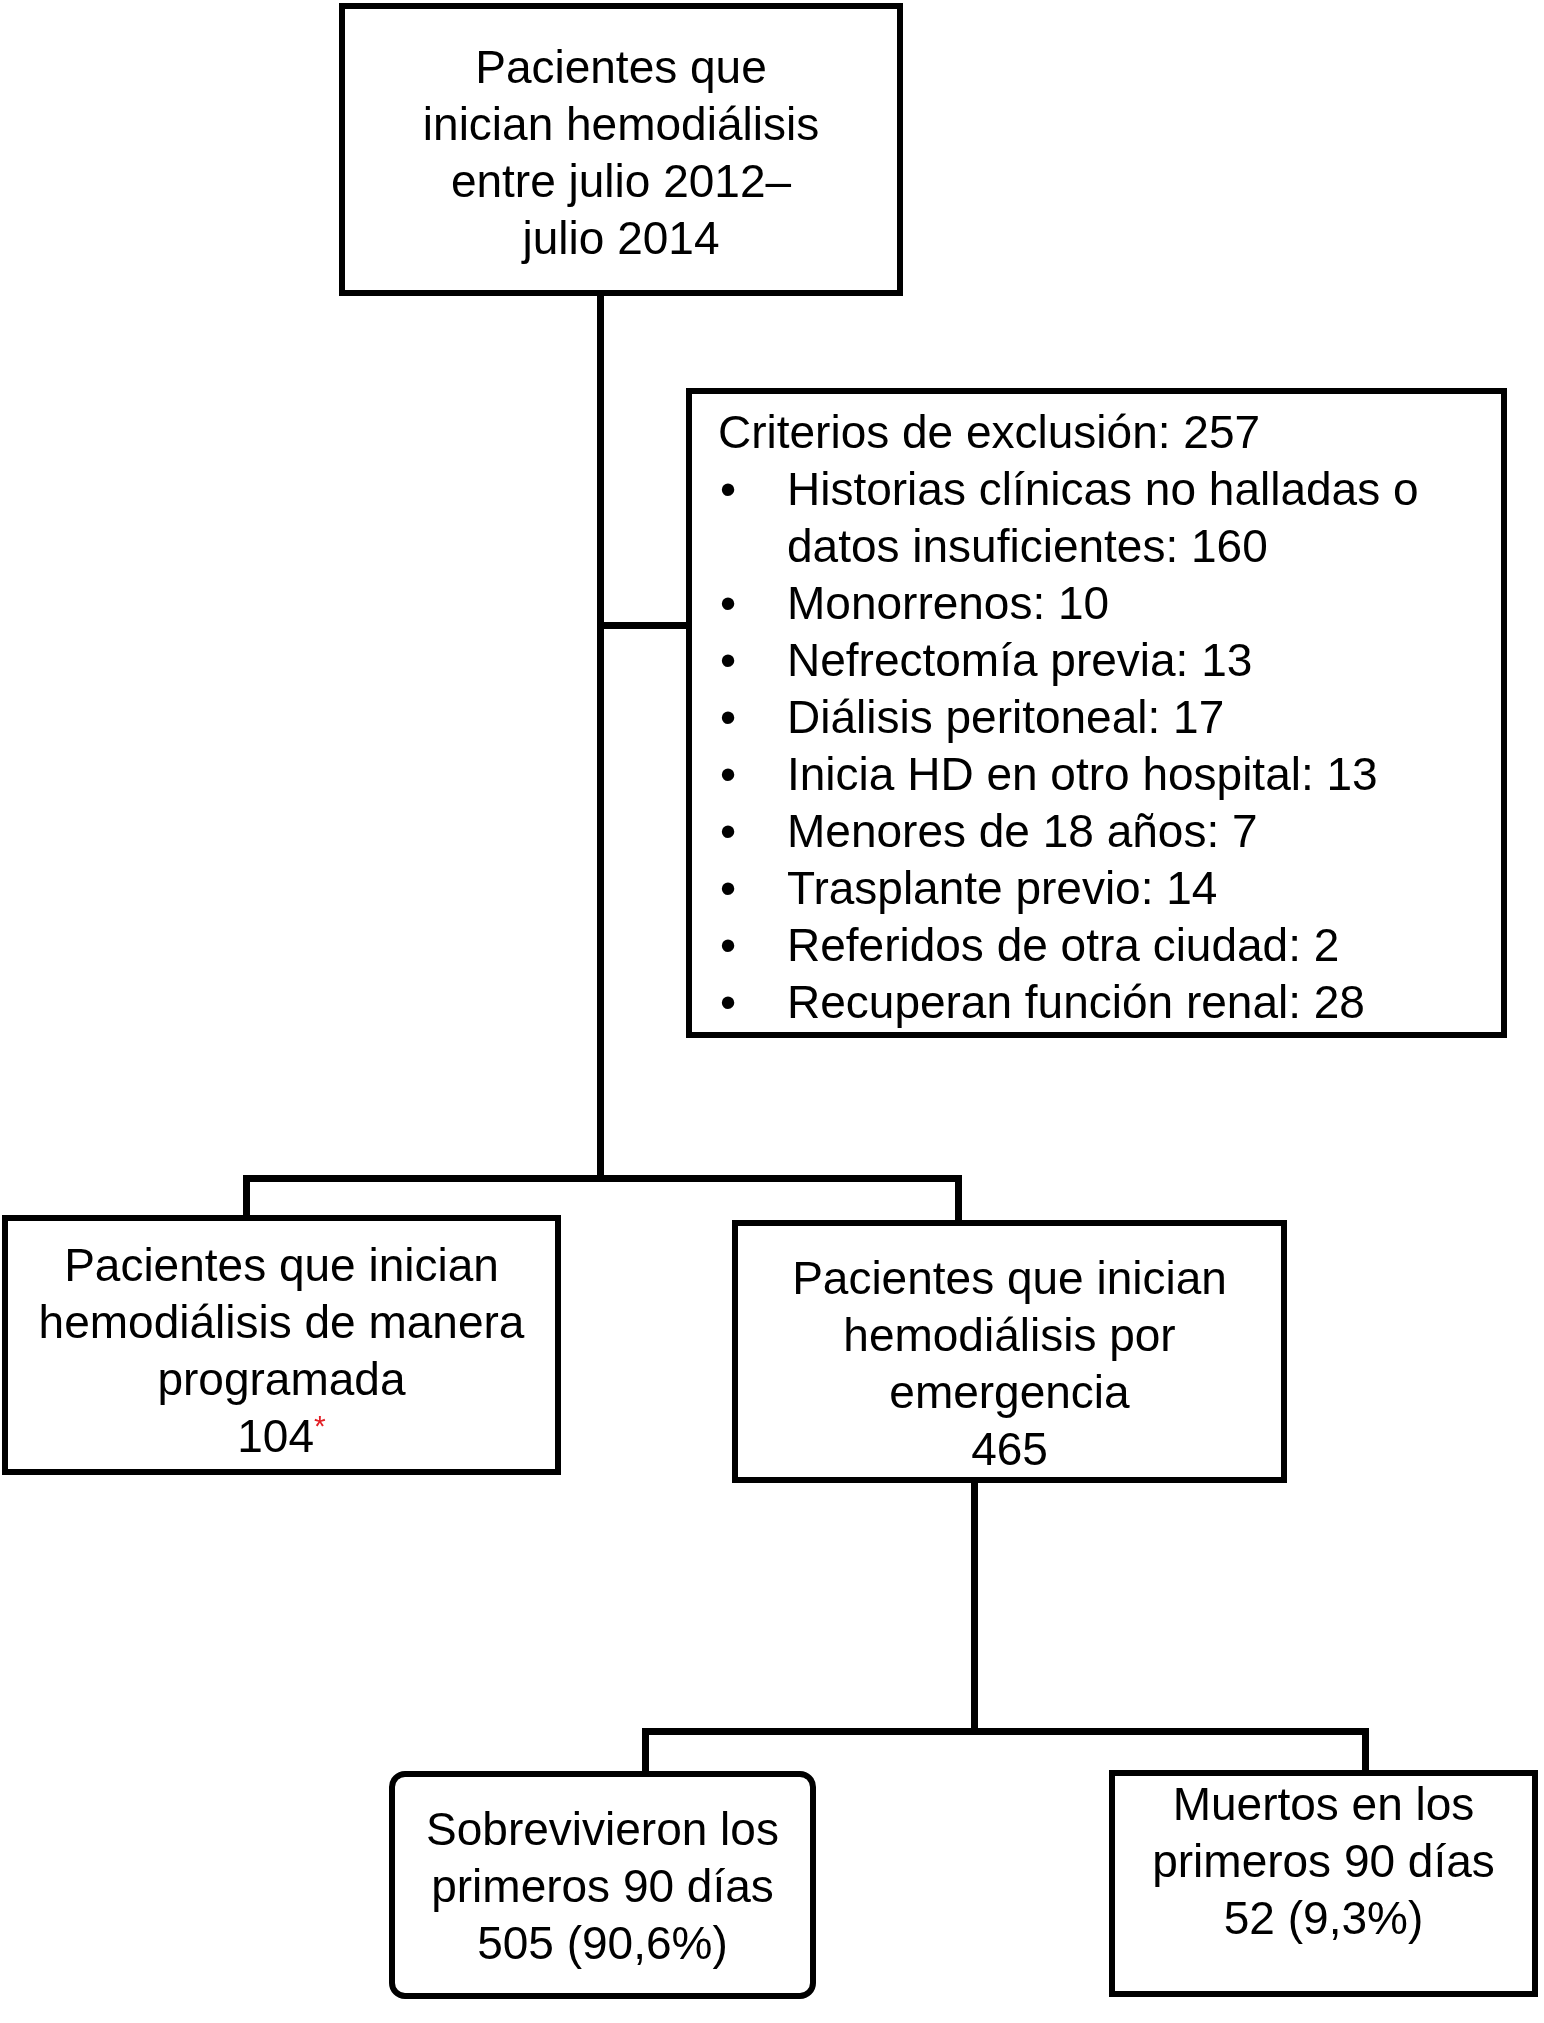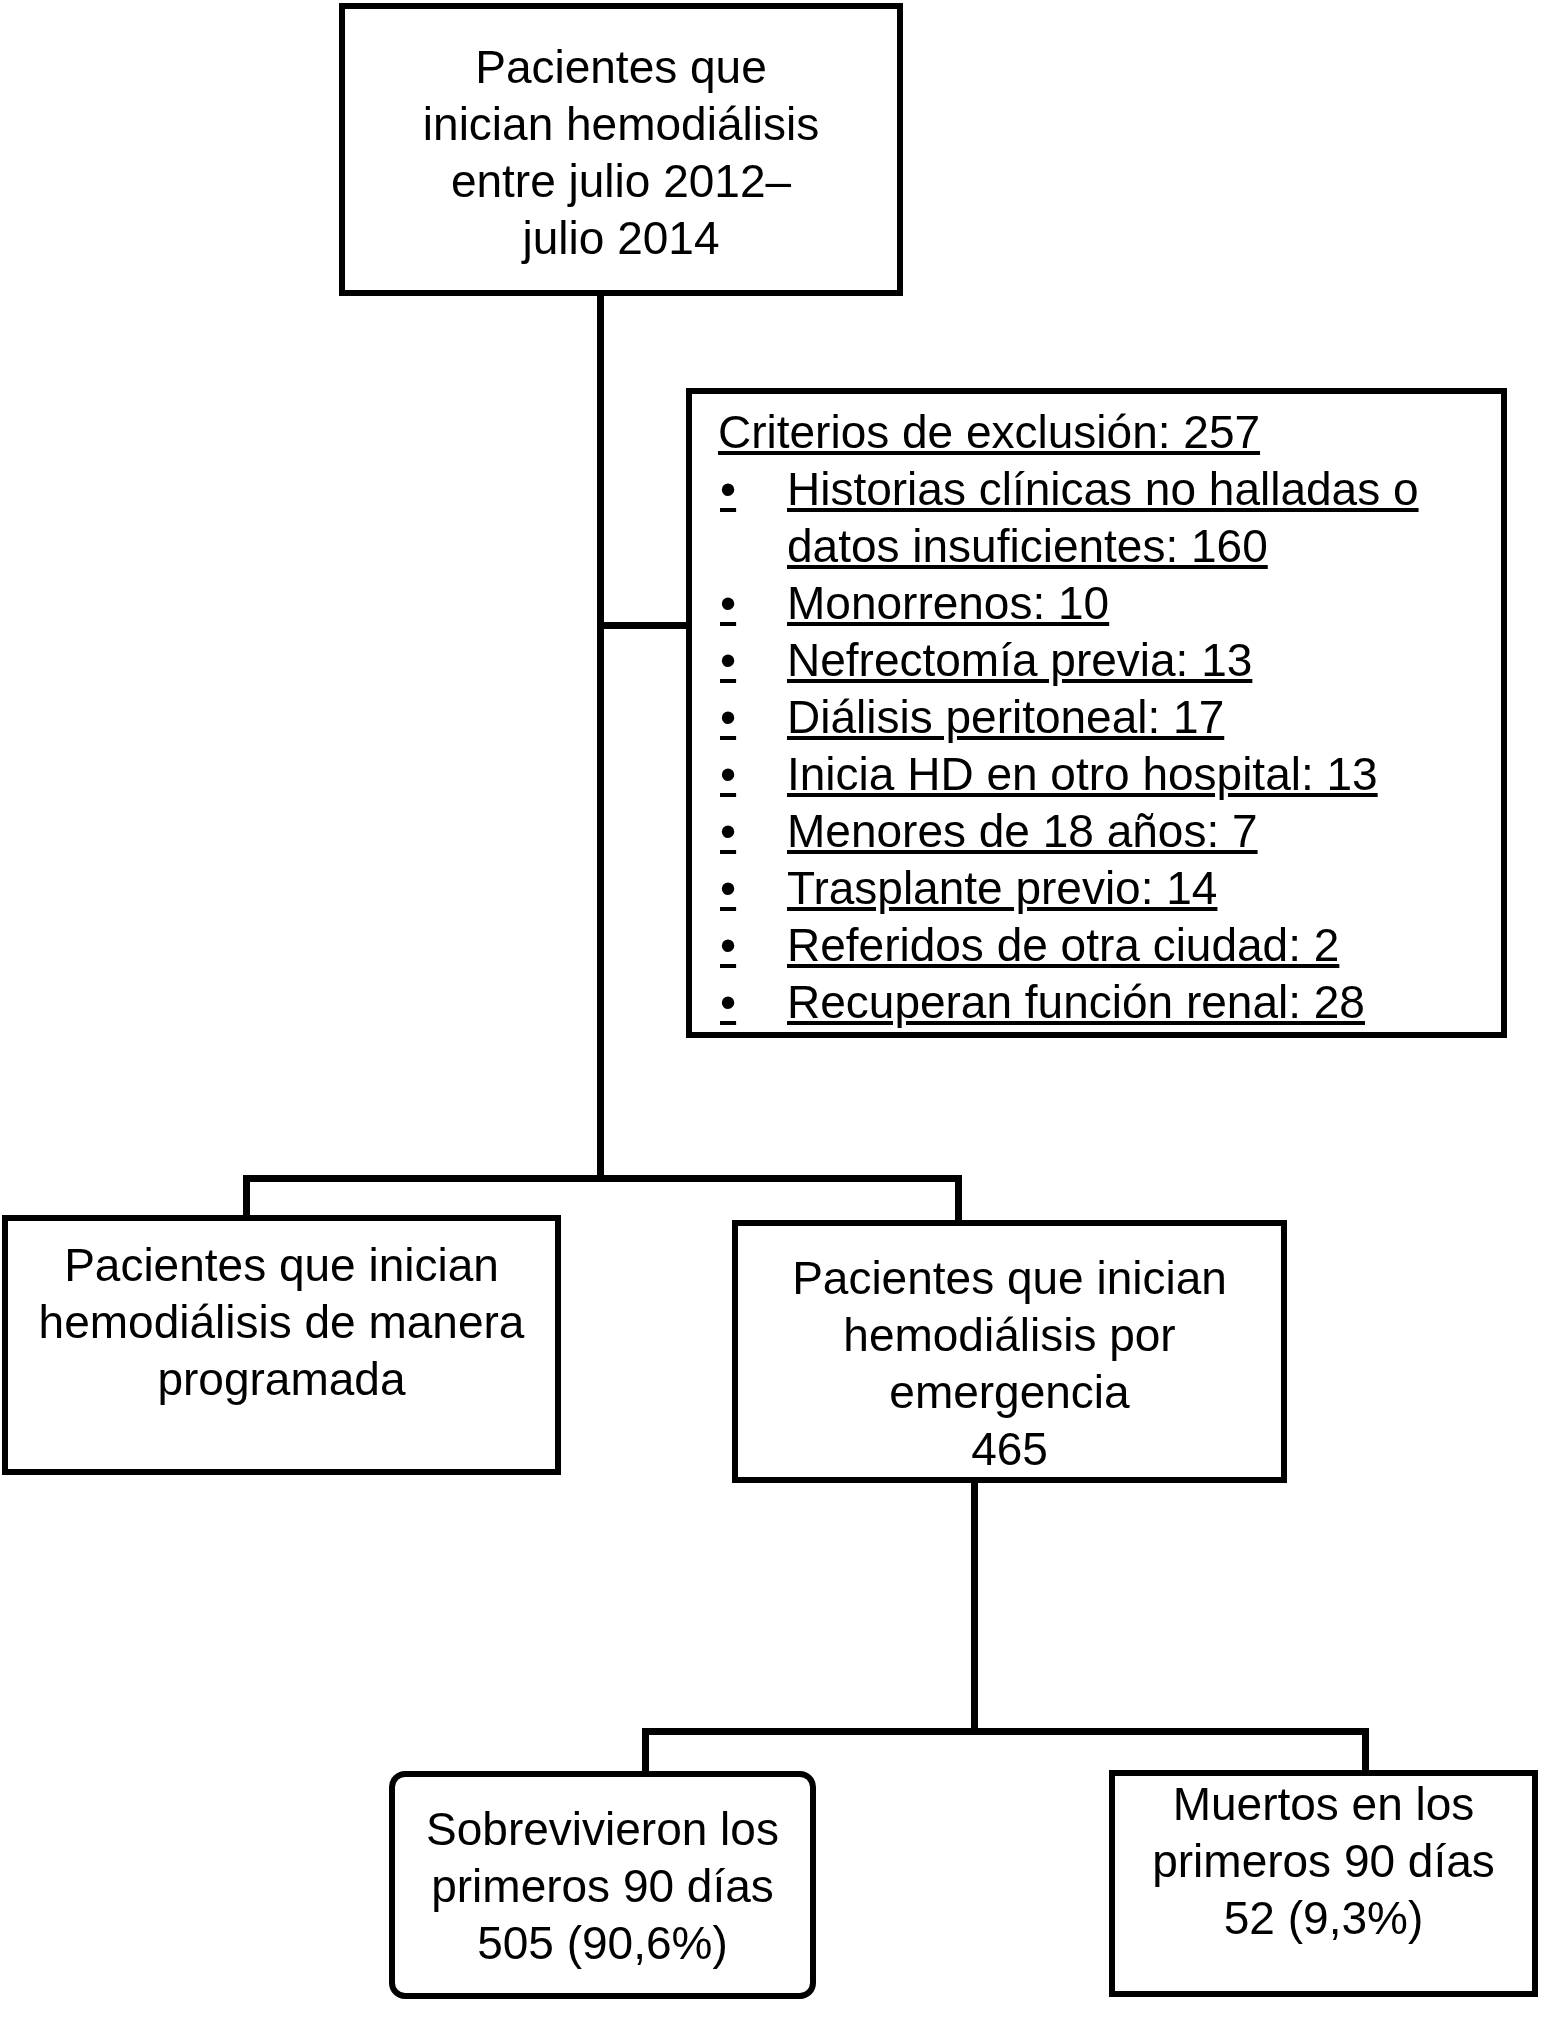--- a/index.html
+++ b/index.html
@@ -21,21 +21,21 @@
     text-align: center;
   }
   .node .box-text { white-space: pre-line; }
   .connector { position: absolute; background: #000000; }
 
   
   #node-start   { left: 319px;  top: 3px;    width: 564px; height: 293px; padding-top: 30px; margin-left: 20px; }
 
   
   #node-exclusion { left: 686px; top: 388px; width: 821px; height: 650px;
-                    text-align: left; padding: 10px 18px 0 26px; text-decoration: underline; }
+                    text-align: left; padding: 10px 18px 0 26px; }
   #node-exclusion .excl-title { line-height: 57px; }
   #node-exclusion ul { margin: 0; padding: 0; list-style: none; }
   #node-exclusion li { display: flex; line-height: 57px; }
   #node-exclusion .bullet { width: 67px; flex: 0 0 67px; padding-left: 2px; }
   #node-exclusion .item-text { flex: 1 1 auto; white-space: pre-line; }
 
   #node-programada { left: 2px;    top: 1215px; width: 559px; height: 260px; padding-top: 16px; }
   #node-emergencia { left: 732px;  top: 1220px; width: 555px; height: 263px; padding-top: 24px; }
   #node-survived   { left: 389px;  top: 1771px; width: 427px; height: 228px; padding-top: 24px; border-radius: 16px; }
   #node-died       { left: 1109px; top: 1770px; width: 429px; height: 227px; }
@@ -116,20 +116,21 @@
         <span class="bullet">•</span>
         <span class="item-text">Recuperan función renal: 28</span>
       </li>
     </ul>
   </div>
 
   <div class="node" id="node-programada">
     <div class="box-text">Pacientes que inician
 hemodiálisis de manera
 programada</div>
+    <div class="value-line"><span>104</span><sup class="asterisk" style="color: rgb(227, 30, 36);">*</sup></div>
   </div>
 
   <div class="node" id="node-emergencia">
     <div class="box-text">Pacientes que inician
 hemodiálisis por
 emergencia</div>
     <div class="value-line">465</div>
   </div>
 
   <div class="node" id="node-survived">

